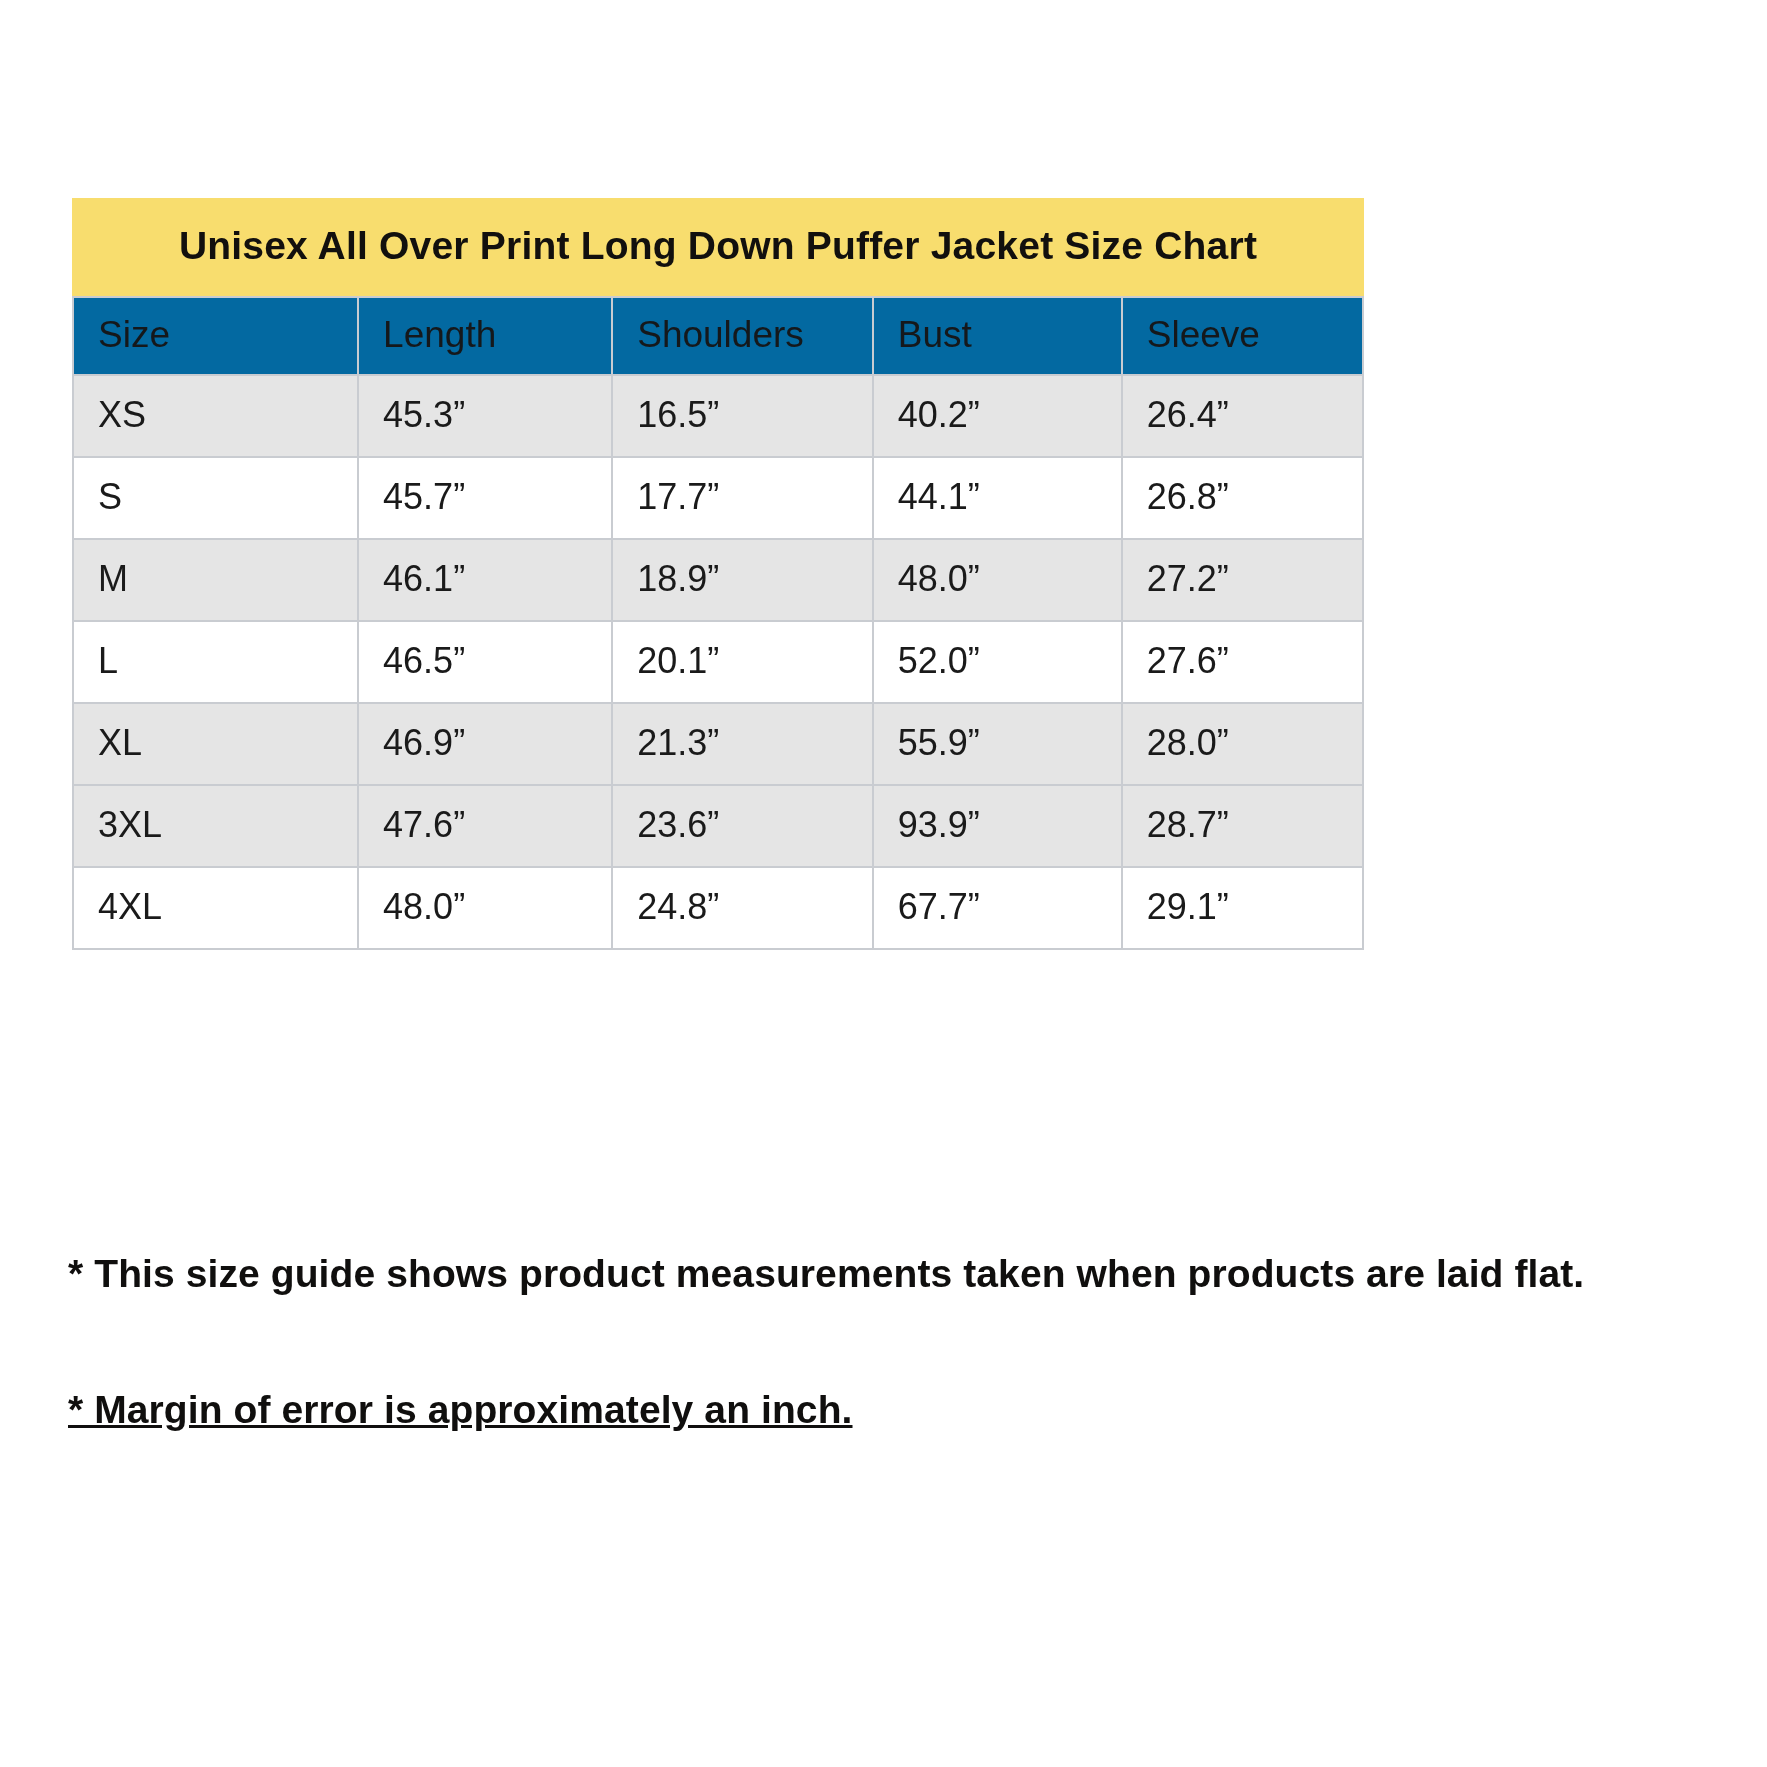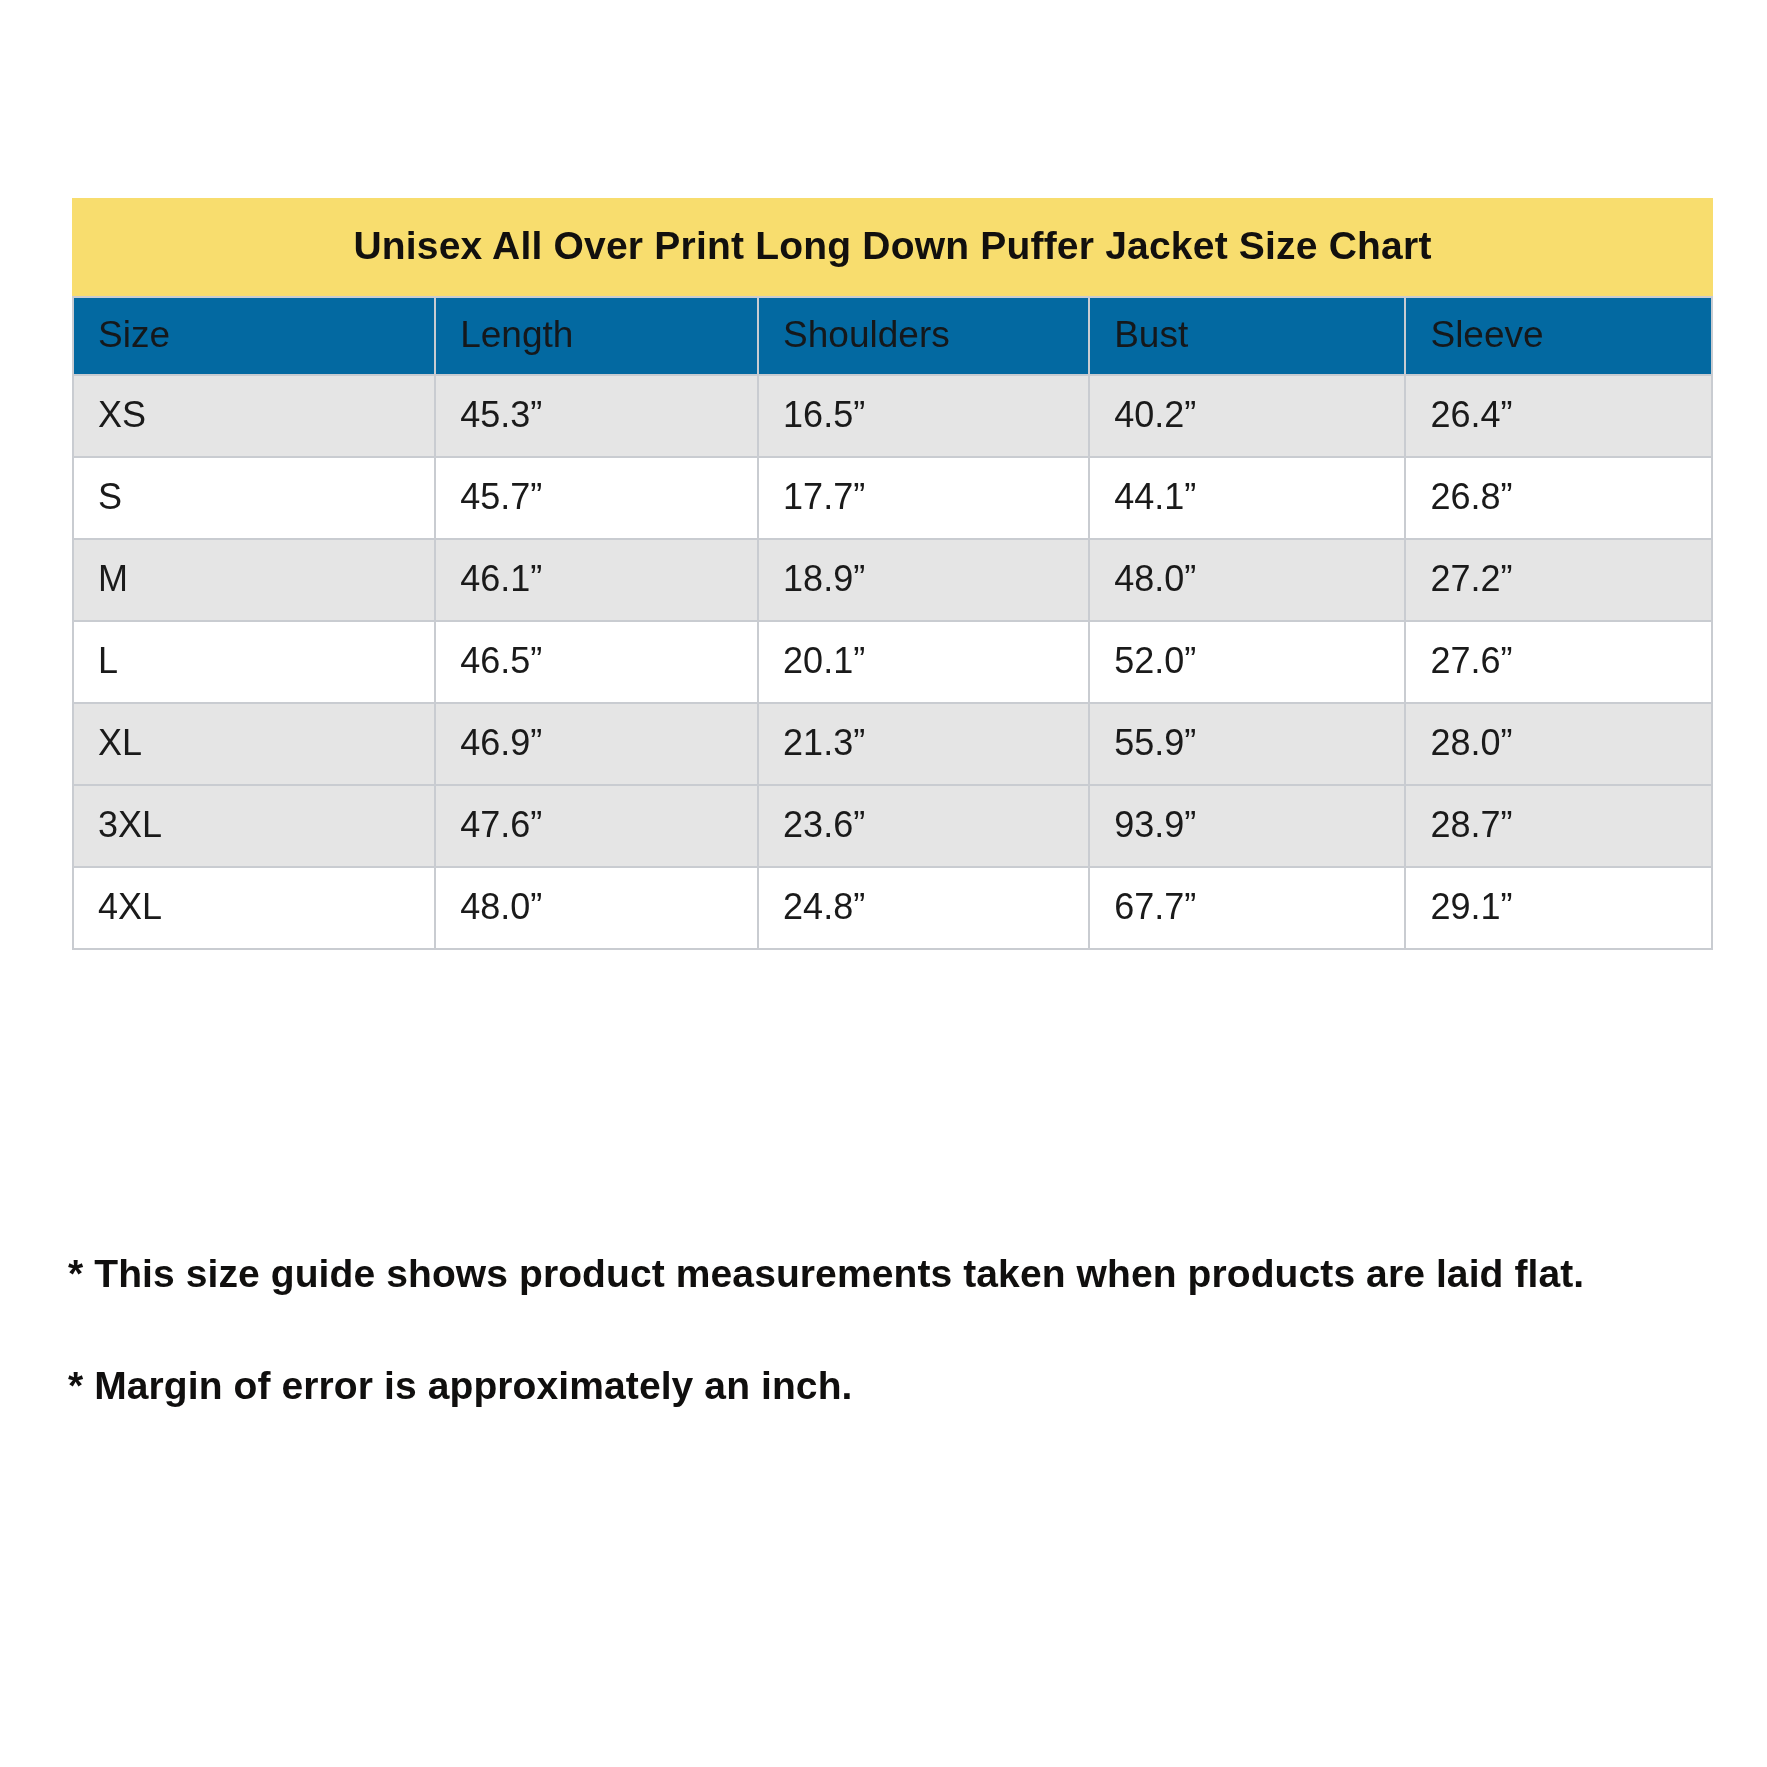--- a/index.html
+++ b/index.html
@@ -16,21 +16,21 @@
   .page {
     position: relative;
     width: 1767px;
     height: 1767px;
     box-sizing: border-box;
   }
   .chart-wrap {
     position: absolute;
     left: 72px;
     top: 198px;
-    width: 1641px;
+    width: 1292px;
   }
   .chart-title {
     box-sizing: border-box;
     background: #f8dd6e;
     color: #12100e;
     font-weight: bold;
     font-size: 39px;
     text-align: center;
     padding: 26px 10px 28px 10px;
     letter-spacing: 0.2px;
@@ -77,21 +77,22 @@
     width: 1540px;
   }
   .note {
     font-size: 39px;
     font-weight: bold;
     color: #100f0e;
     line-height: 1.33;
     letter-spacing: 0.1px;
   }
   .note.second {
-    margin-top: 60px;
+    margin-top: 84px;
+    text-decoration: underline;
   }
 </style>
 </head>
 <body>
 
 <div class="page">
 
   <div class="chart-wrap">
 
     <div class="chart-title">Unisex All Over Print Long Down Puffer Jacket Size Chart</div>

